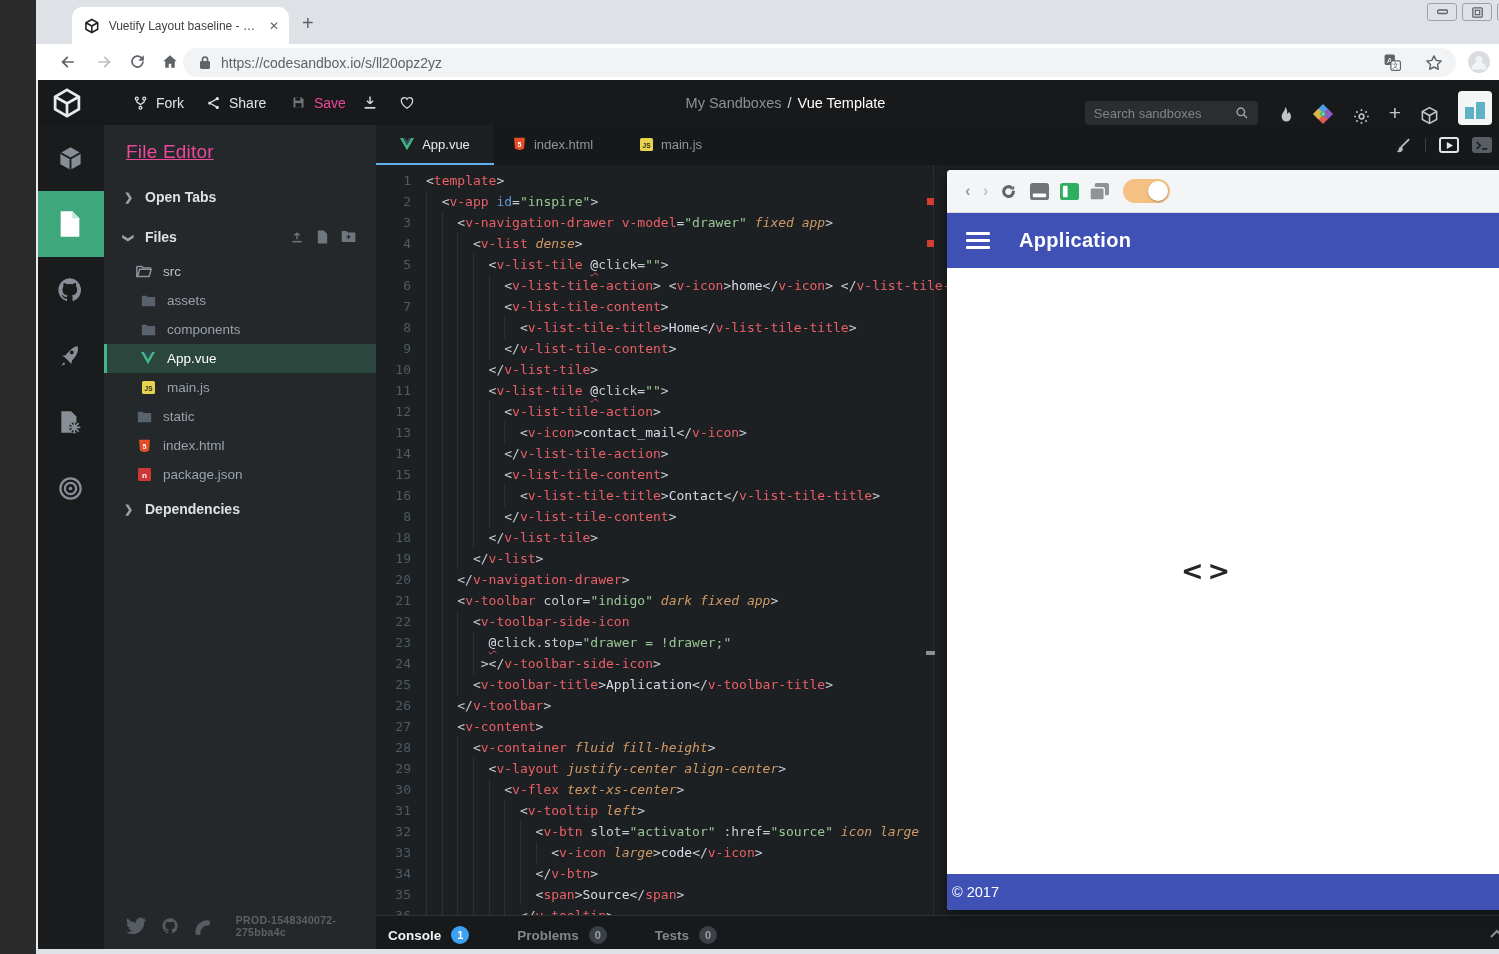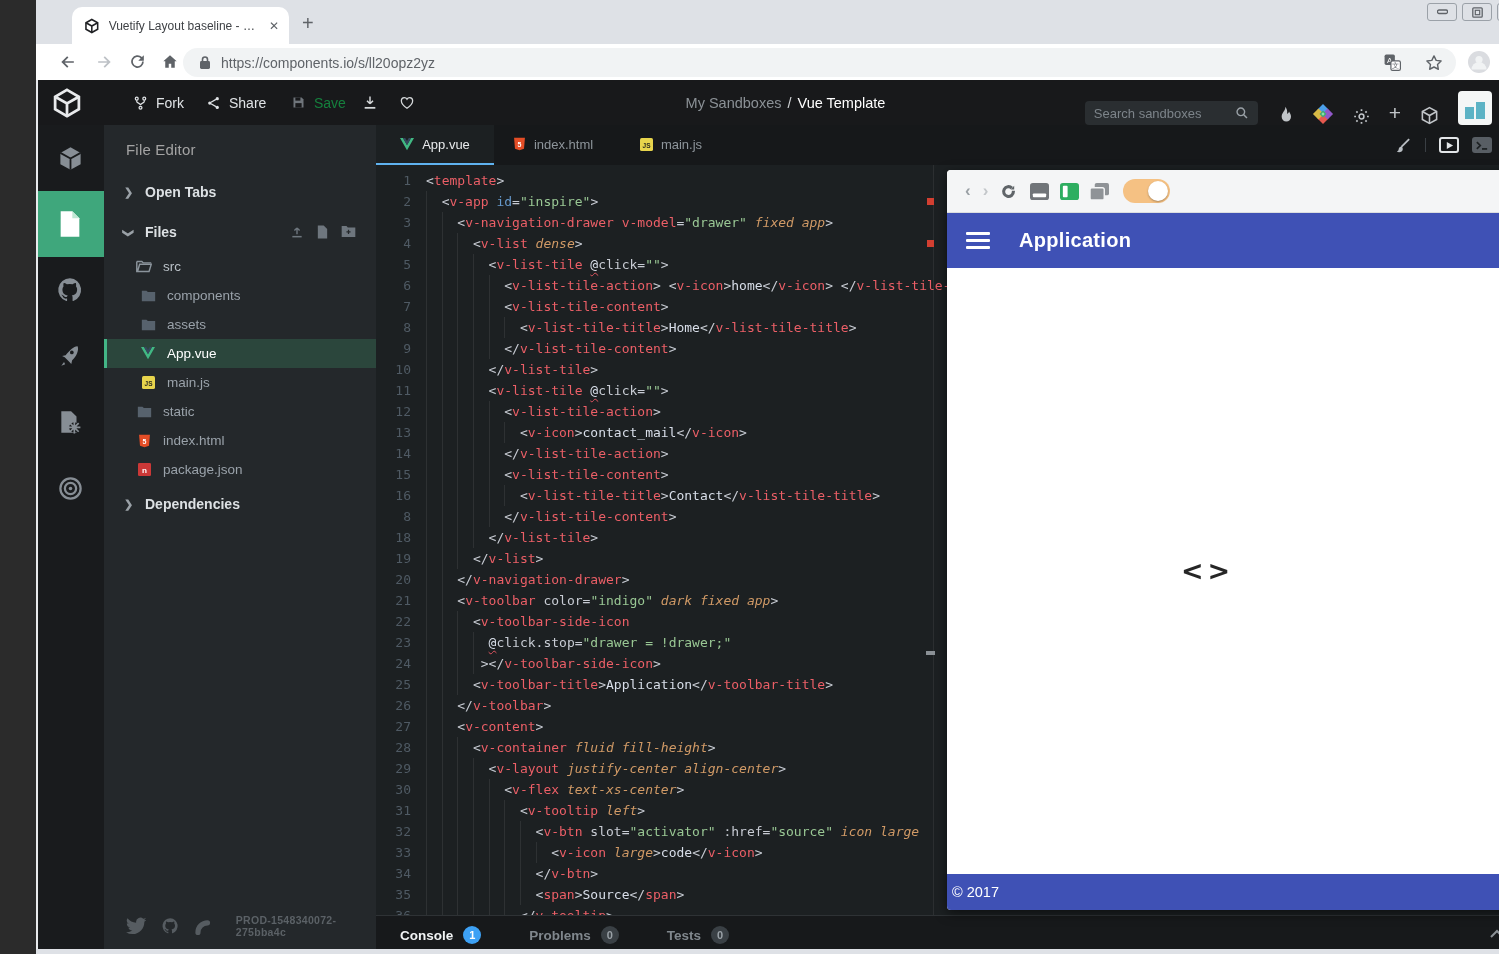--- a/index.html
+++ b/index.html
@@ -25,40 +25,40 @@
               border-radius:15px; display:flex; align-items:center; padding:0 12px 0 16px; }
   .urltext { font-size:14px; color:#5f6368; margin-left:10px; flex:1; }
   .avatar-chrome { position:absolute; right:44px; top:6px; }
   .menu-dots { position:absolute; right:18px; top:7px; color:#5f6368; font-size:15px; letter-spacing:0; }
 
   
   .cshead { position:absolute; left:0; top:80px; width:1499px; height:45px; background:#18191b; }
   .cslogo { position:absolute; left:16px; top:8px; }
   .hbtn { position:absolute; top:0; height:45px; display:flex; align-items:center; gap:8px;
           color:#e0e3e6; font-size:14px; font-weight:500; }
-  .hbtn.dim { color:#15803d; }
+  .hbtn.dim { color:#ec4899; }
   .crumb { position:absolute; left:0; top:0; width:100%; height:45px; display:flex;
            align-items:center; justify-content:center; font-size:14.5px; color:#8b9196; gap:6px; }
   .crumb b { color:#fff; font-weight:500; }
   .hright { position:absolute; right:14px; top:0; height:45px; display:flex; align-items:flex-end; gap:19px; }
   .searchpill { width:173px; height:24px; background:#2a2e31; border-radius:4px; display:flex;
                 align-items:center; padding:0 9px; color:#7d848a; font-size:13px; }
   .searchpill span { flex:1; }
   .cs-avatar { width:34px; height:34px; background:#f4f6f6; border-radius:4px; position:relative; }
   .cs-avatar i { position:absolute; bottom:6px; background:#5db3c5; }
   .caret { color:#aab0b5; font-size:10px; }
 
   
   .actbar { position:absolute; left:0; top:125px; width:68px; height:829px; background:#191b1d; }
   .actitem { width:68px; height:66px; display:flex; align-items:center; justify-content:center; color:#878e95; }
   .actitem.active { background:#3fa77c; color:#fff; }
 
   
   .explorer { position:absolute; left:68px; top:125px; width:272px; height:829px; background:#24282b; }
-  .exp-title { margin:16px 0 0 22px; color:#a3a3a3; font-size:15px; letter-spacing:.2px; }
+  .exp-title { margin:16px 0 0 22px; color:#ec4899; font-size:19px; letter-spacing:.2px;text-decoration:underline; }
   .sect { height:40px; display:flex; align-items:center; padding:0 20px; gap:13px;
           color:#dde1e4; font-size:14px; font-weight:600; }
   .sect .chev { color:#9aa1a7; font-size:13px; width:8px; display:inline-block; }
   .chev.down { transform:rotate(90deg); }
   .sect .acticons { margin-left:auto; display:flex; gap:12px; color:#6e767e; }
   .trow { height:29px; display:flex; align-items:center; gap:11px; font-size:13.5px;
           color:#9aa2aa; border-left:3px solid transparent; }
   .trow.lvl1 { padding-left:29px; }
   .trow.lvl2 { padding-left:33px; }
   .trow.sel { background:#2b463c; border-left-color:#43b586; color:#fff; }
@@ -93,21 +93,21 @@
   .tk-e { color:#d8dee9; text-decoration:underline wavy #e0535f 1px; text-underline-offset:3px; }
   .ruler { position:absolute; left:557px; top:0; bottom:0; width:1px; background:rgba(255,255,255,.07); }
   .mark { position:absolute; left:551px; width:7px; height:7px; background:#d23f31; }
   .markgrey { position:absolute; left:550px; width:9px; height:4px; background:#8b9196; }
 
   
   .consolebar { position:absolute; left:340px; top:915px; width:1159px; height:39px;
                 background:#17191b; border-top:1px solid #2e3235; display:flex; }
   .ctab { height:100%; display:flex; align-items:center; gap:10px; padding:0 24px; font-size:13.5px;
           font-weight:600; color:#80878d; }
-  .ctab.active { color:#f2f4f5; }
+  .ctab.active { color:#f2f4f5;padding-left:12px; }
   .badge { width:18px; height:18px; border-radius:50%; background:#3a4045; color:#9aa1a7;
            font-size:11px; font-weight:700; display:flex; align-items:center; justify-content:center; }
   .ctab.active .badge { background:#3da1f5; color:#fff; }
   .collapse { position:absolute; right:30px; top:13px; }
 
   
   .preview { position:absolute; left:911px; top:170px; width:577px; height:740px; background:#fff;
              border-radius:4px; box-shadow:0 3px 12px rgba(0,0,0,.55); }
   .pnav { height:43px; background:#f4f5f6; border-bottom:1px solid #dcdee0; border-radius:4px 4px 0 0;
           display:flex; align-items:center; padding:0 12px; }
@@ -186,21 +186,21 @@
         <path d="M17.6 6.4A8 8 0 1 0 20 12h-2.2A5.8 5.8 0 1 1 16 7.9L13 11h7V4z" fill="#5f6368"></path>
       </svg>
     <svg class="navic" style="left:124px" width="20" height="20" viewBox="0 0 24 24">
         <path d="M12 4l-8 7h2.3v8h4.2v-5h3v5h4.2v-8H20z" fill="#5f6368"></path>
       </svg>
     <div class="urlfield">
       <svg width="12" height="15" viewBox="0 0 12 15">
         <rect x="1" y="6" width="10" height="8" rx="1.4" fill="#5f6368"></rect>
         <path d="M3.5 6V4.5a2.5 2.5 0 0 1 5 0V6" fill="none" stroke="#5f6368" stroke-width="1.6"></path>
       </svg>
-      <span class="urltext">https://components.io/s/ll20opz2yz</span>
+      <span class="urltext">https://codesandbox.io/s/ll20opz2yz</span>
       <svg width="19" height="19" viewBox="0 0 24 24" style="margin-right:22px">
         <rect x="2" y="2" width="13" height="13" rx="2" fill="#5f6368"></rect>
         <text x="8.5" y="12.5" font-size="10" fill="#fff" text-anchor="middle" font-family="Liberation Sans">A</text>
         <rect x="10" y="10" width="12" height="12" rx="2" fill="#fff" stroke="#5f6368" stroke-width="1.5"></rect>
         <text x="16" y="19.5" font-size="9" fill="#5f6368" text-anchor="middle" font-family="Liberation Sans">文</text>
       </svg>
       <svg width="20" height="20" viewBox="0 0 24 24">
         <path d="M12 3.5l2.6 5.3 5.9.8-4.3 4.1 1 5.8-5.2-2.7-5.2 2.7 1-5.8-4.3-4.1 5.9-.8z" fill="none" stroke="#5f6368" stroke-width="1.7" stroke-linejoin="round"></path>
       </svg>
     </div>
@@ -375,29 +375,29 @@
             </svg>
           </span>
           <span style="color: rgb(185, 192, 198);">src</span>
         </div>
         <div class="trow lvl2">
           <span class="fic">
             <svg width="15" height="12" viewBox="0 0 22 18">
               <path d="M1 1h7l2 2h11v14H1z" fill="#57626d"></path>
             </svg>
           </span>
-          <span>components</span>
+          <span>assets</span>
         </div>
         <div class="trow lvl2">
           <span class="fic">
             <svg width="15" height="12" viewBox="0 0 22 18">
               <path d="M1 1h7l2 2h11v14H1z" fill="#57626d"></path>
             </svg>
           </span>
-          <span>assets</span>
+          <span>components</span>
         </div>
         <div class="trow lvl2 sel">
           <span class="fic">
             <svg width="14" height="13" viewBox="0 0 24 22">
               <path d="M0 0h5l7 12L19 0h5L12 21z" fill="#41b883"></path>
               <path d="M5 0h4l3 5.2L15 0h4l-7 12.4z" fill="#35495e"></path>
             </svg>
           </span>
           <span>App.vue</span>
         </div>

